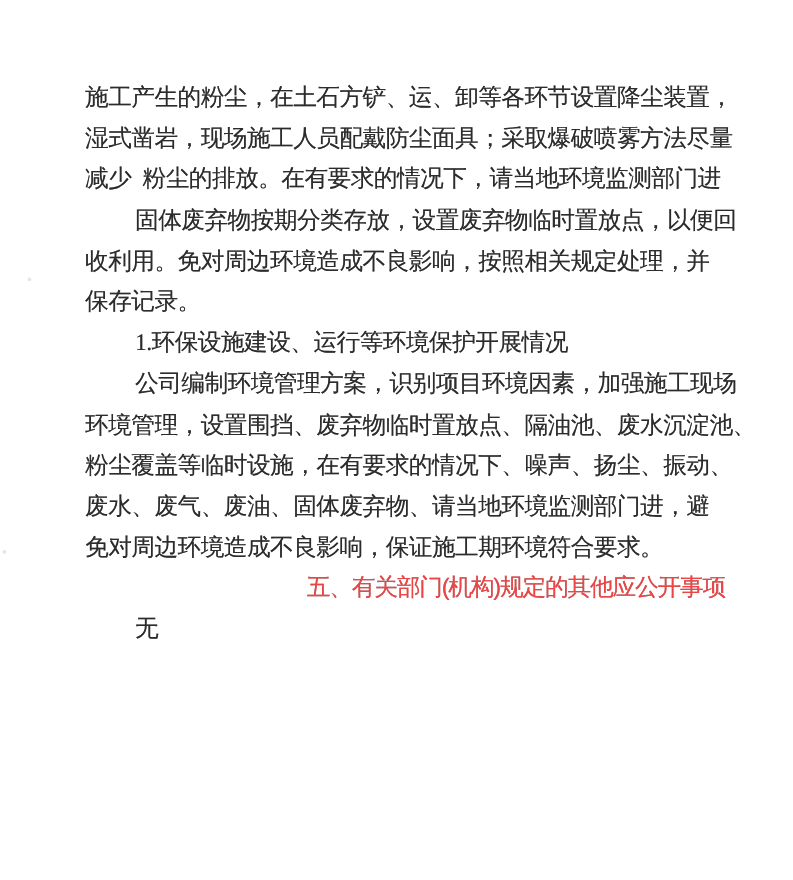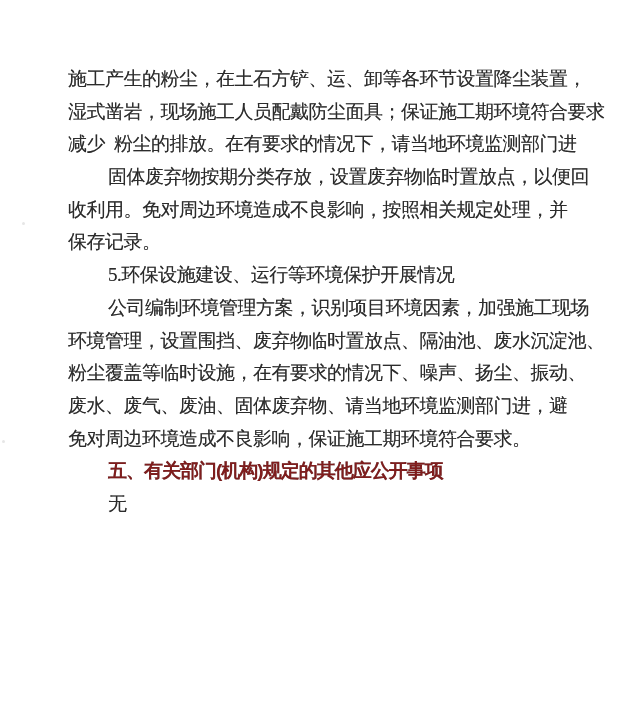--- a/index.html
+++ b/index.html
@@ -36,45 +36,46 @@
   }
   .line {
     white-space: pre;
     height: 32.7px;
   }
   .indent {
     padding-left: 40px;
   }
   .heading {
     font-family: "Liberation Sans", "DejaVu Sans", sans-serif;
-    font-weight: 700;
-    color: #7f1d1d;
+    font-weight: 400;
+    color: #ef4444;
     letter-spacing: -1px;
+    text-align: right;
   }
   .speck {
     position: absolute;
     border-radius: 50%;
     background: #9a9a9a;
     opacity: 0.25;
   }
   .speck-a { left: 22px; top: 222px; width: 3px; height: 3px; }
   .speck-b { left: 2px;  top: 440px; width: 3px; height: 3px; }
 </style>
 </head>
 <body>
 
 <div class="page">
   <div class="page-text">
     <div class="line">施工产生的粉尘，在土石方铲、运、卸等各环节设置降尘装置，</div>
-    <div class="line">湿式凿岩，现场施工人员配戴防尘面具；保证施工期环境符合要求</div>
+    <div class="line">湿式凿岩，现场施工人员配戴防尘面具；采取爆破喷雾方法尽量</div>
     <div class="line">减少 粉尘的排放。在有要求的情况下，请当地环境监测部门进</div>
     <div class="line indent">固体废弃物按期分类存放，设置废弃物临时置放点，以便回</div>
     <div class="line">收利用。免对周边环境造成不良影响，按照相关规定处理，并</div>
     <div class="line">保存记录。</div>
-    <div class="line indent">5.环保设施建设、运行等环境保护开展情况</div>
+    <div class="line indent">1.环保设施建设、运行等环境保护开展情况</div>
     <div class="line indent">公司编制环境管理方案，识别项目环境因素，加强施工现场</div>
     <div class="line">环境管理，设置围挡、废弃物临时置放点、隔油池、废水沉淀池、</div>
     <div class="line">粉尘覆盖等临时设施，在有要求的情况下、噪声、扬尘、振动、</div>
     <div class="line">废水、废气、废油、固体废弃物、请当地环境监测部门进，避</div>
     <div class="line">免对周边环境造成不良影响，保证施工期环境符合要求。</div>
     <div class="line indent heading">五、有关部门(机构)规定的其他应公开事项</div>
     <div class="line indent">无</div>
   </div>
   <div class="speck speck-a"></div>
   <div class="speck speck-b"></div>

